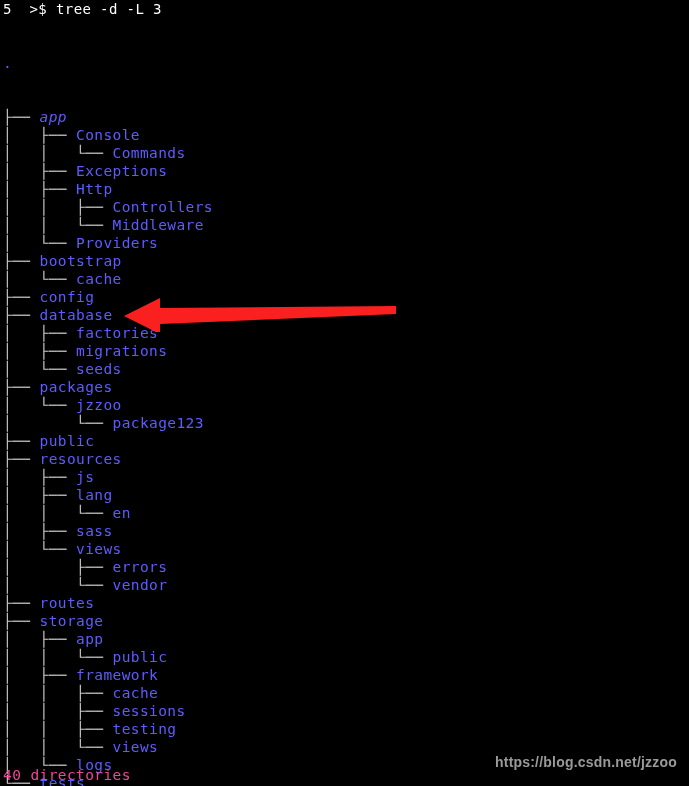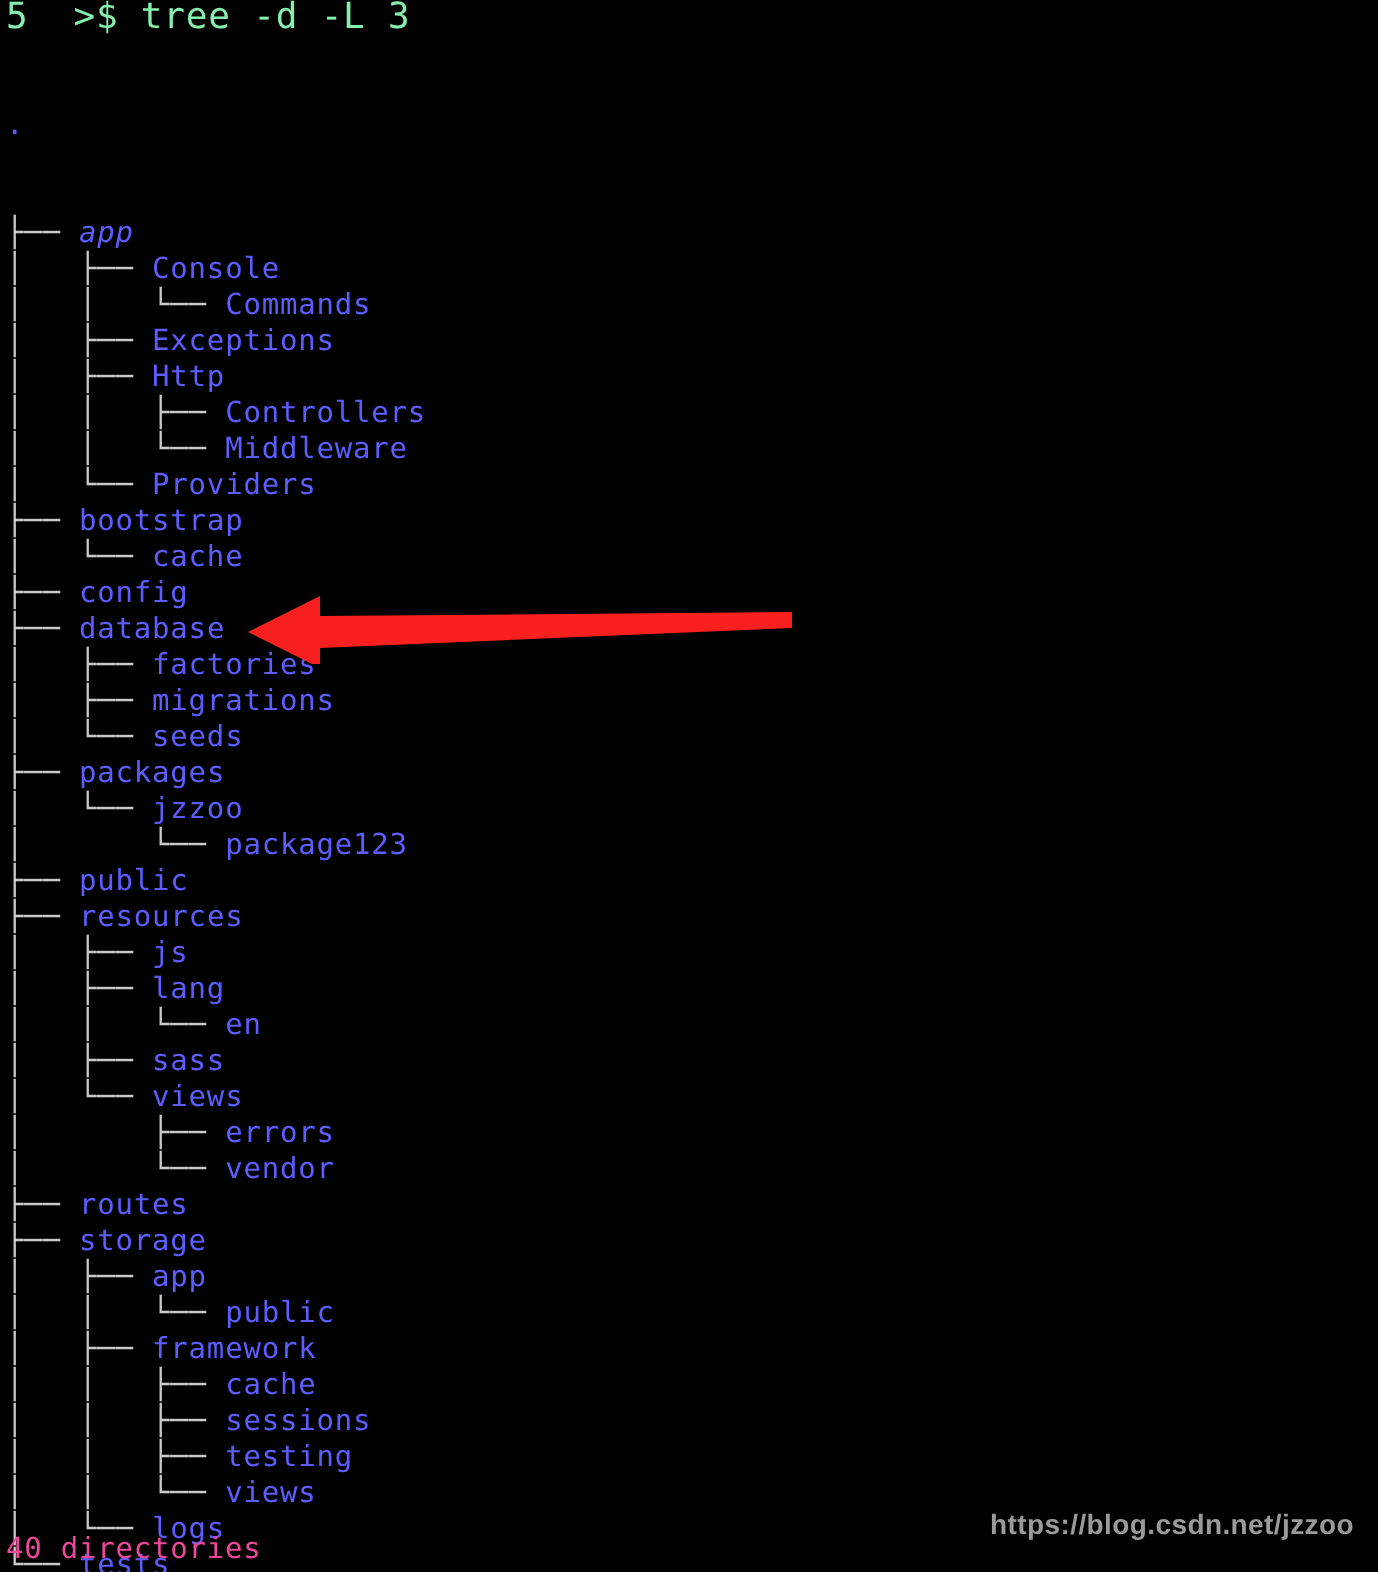--- a/index.html
+++ b/index.html
@@ -19,23 +19,23 @@
     left: 0;
     top: 0;
     width: 689px;
     height: 786px;
     background: #000000;
   }
   .cmdline {
     position: absolute;
     left: 3px;
     top: 0px;
-    font-size: 18px;
+    font-size: 14px;
     line-height: 18px;
-    color: #86efac;
+    color: #ffffff;
     white-space: pre;
     letter-spacing: 0.4px;
   }
   .tree {
     position: absolute;
     left: 3px;
     top: 18px;
     font-size: 14.5px;
     line-height: 18px;
     white-space: pre;

